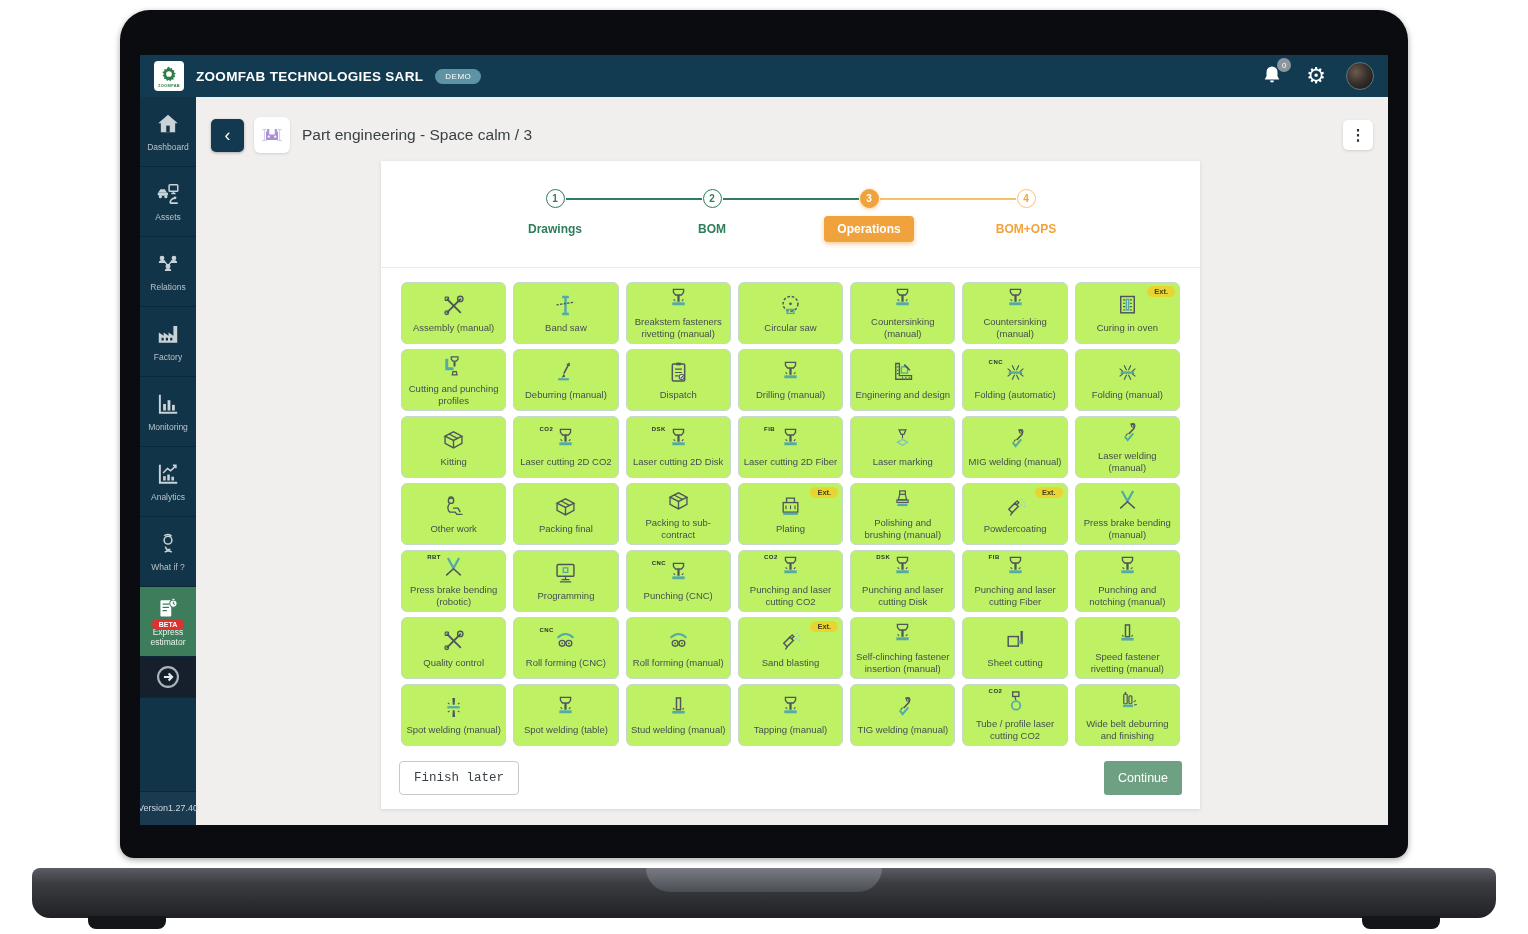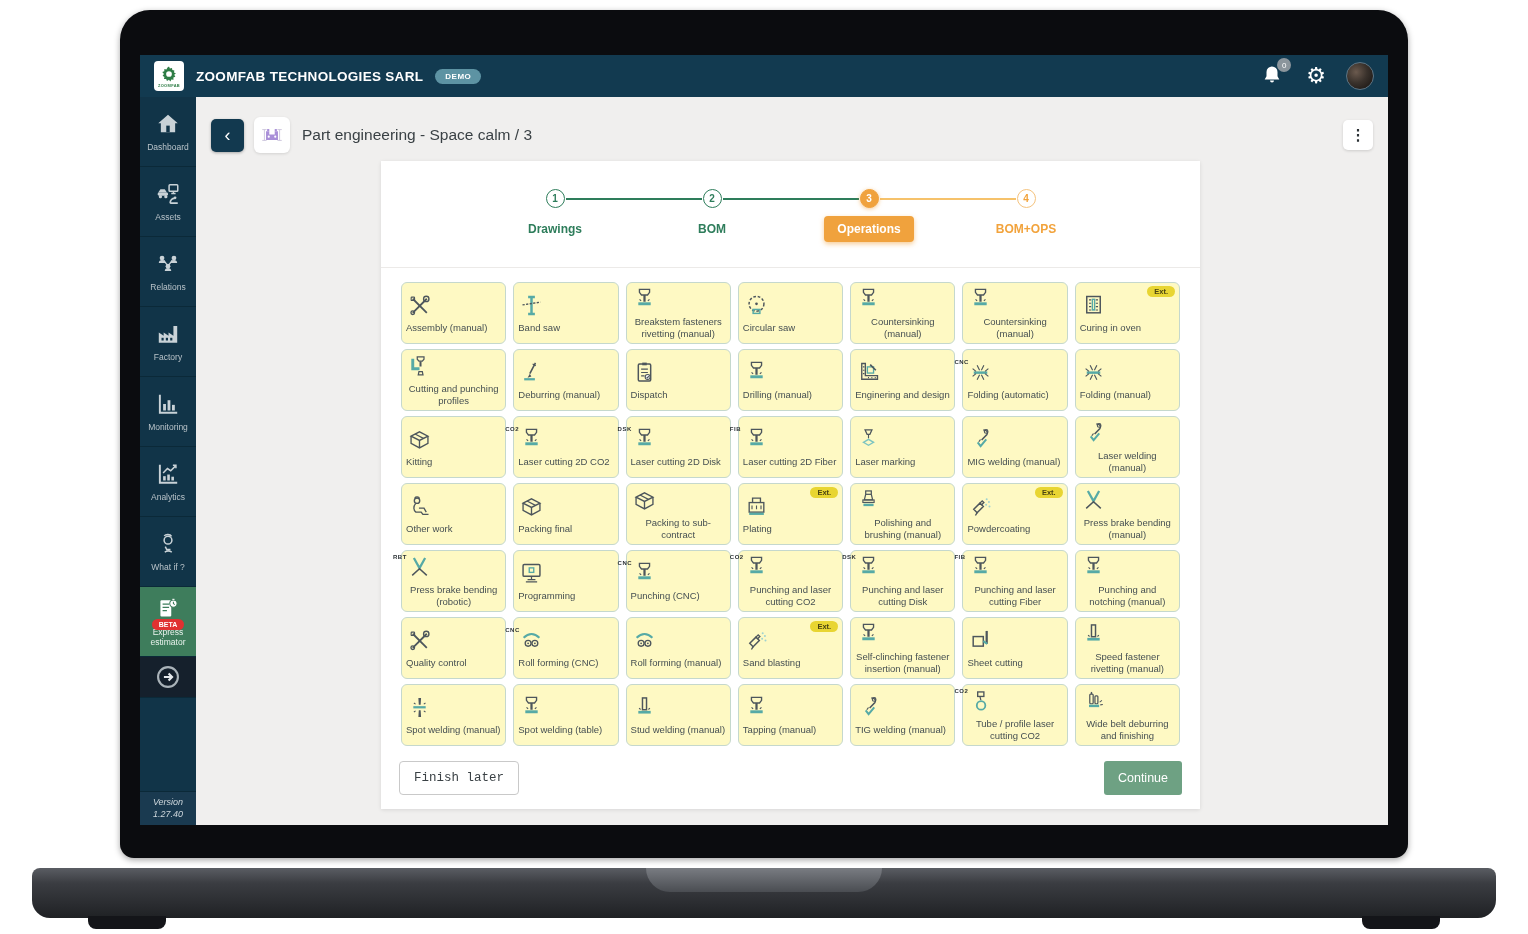--- a/index.html
+++ b/index.html
@@ -12,38 +12,38 @@
   .base-scoop { position:absolute; left:calc(50% - 118px); top:0; width:236px; height:24px; background:linear-gradient(180deg,#797c82,#4a4d52); border-radius:0 0 70px 70px; }
   .foot { position:absolute; top:916px; width:78px; height:13px; background:#141519; border-radius:0 0 8px 8px; }
   .foot.l { left:88px; } .foot.r { left:1362px; }
 
   
   .topbar { position:absolute; left:0; top:0; width:1248px; height:42px; background:#123a50; display:flex; align-items:center; padding:0 14px; }
   .logo-box { width:30px; height:30px; background:#ffffff; border-radius:4px; display:flex; flex-direction:column; align-items:center; justify-content:center; margin-right:12px; }
   .logo-box svg { width:18px; height:18px; }
   .logo-box .logo-word { font-size:4px; font-weight:bold; color:#2e7d46; letter-spacing:.3px; }
   .company { color:#ffffff; font-size:13.5px; font-weight:bold; letter-spacing:.3px; }
-  .demo-pill { margin-left:12px; background:#5d93a3; color:#ffffff; font-size:8px; font-weight:bold; padding:3px 10px; border-radius:9px; letter-spacing:.5px; }
+  .demo-pill { margin-left:12px; background:#5d93a3; color:#ffffff; font-size:8px; font-weight:normal; padding:3px 10px; border-radius:9px; letter-spacing:.5px; }
   .topbar-right { margin-left:auto; display:flex; align-items:center; gap:20px; }
   .bell-wrap { position:relative; width:26px; height:26px; cursor:pointer; }
   .bell-badge { position:absolute; right:-5px; top:-5px; width:14px; height:14px; background:#8b959c; border-radius:50%; color:#fff; font-size:8px; display:flex; align-items:center; justify-content:center; }
   .gear-glyph { color:#ffffff; font-size:22px; line-height:1; cursor:pointer; }
   .avatar { width:28px; height:28px; border-radius:50%; background:radial-gradient(circle at 35% 35%, #6b5a4e 0%, #3a322c 45%, #14100e 100%); border:1px solid #5d7585; cursor:pointer; }
 
   
   .sidebar { position:absolute; left:0; top:42px; width:56px; height:728px; background:#113448; display:flex; flex-direction:column; }
   .side-item { min-height:70px; display:flex; flex-direction:column; align-items:center; justify-content:center; gap:5px; border-bottom:1px solid #0b2938; cursor:pointer; padding:6px 2px; }
   .side-item svg { width:26px; height:26px; }
   .side-label { color:#b9c3c9; font-size:8.5px; text-align:center; line-height:1.2; }
   .side-item.express { background:#3e7d5c; position:relative; }
   .side-item.express .side-label { color:#eaf4ee; }
   .beta-pill { position:absolute; top:32px; background:#e03131; color:#fff; font-size:7px; font-weight:bold; padding:2px 7px; border-radius:8px; }
   .side-item.arrow { background:#15202c; min-height:38px; }
   .side-spacer { flex:1; }
-  .version-block { height:34px; background:#1a3a50; border-top:1px solid #0b2938; display:flex; flex-direction:column; align-items:center; justify-content:center; color:#cfd8dd; font-size:9px; line-height:1.3;font-style:italic; }
+  .version-block { height:34px; background:#1a3a50; border-top:1px solid #0b2938; display:flex; flex-direction:row; align-items:center; justify-content:center; color:#cfd8dd; font-size:9px; line-height:1.3; }
 
   
   .main { position:absolute; left:56px; top:42px; width:1192px; height:728px; }
   .page-head { position:absolute; left:15px; top:20px; right:15px; height:36px; display:flex; align-items:center; }
   .back-btn { width:33px; height:33px; background:#12394f; border-radius:5px; color:#fff; font-size:18px; display:flex; align-items:center; justify-content:center; cursor:pointer; box-shadow:0 1px 3px rgba(0,0,0,.3); }
   .part-ico { width:36px; height:36px; background:#ffffff; border-radius:6px; margin-left:10px; display:flex; align-items:center; justify-content:center; box-shadow:0 1px 3px rgba(0,0,0,.12); }
   .part-ico svg { width:26px; height:26px; }
   .page-title { margin-left:12px; font-size:15.5px; color:#3a4145; }
   .kebab-btn { margin-left:auto; width:30px; height:30px; background:#ffffff; border-radius:5px; display:flex; align-items:center; justify-content:center; color:#2b3135; font-size:15px; font-weight:bold; cursor:pointer; box-shadow:0 1px 3px rgba(0,0,0,.15); }
 
@@ -61,21 +61,21 @@
   .step-line.g { background:#2e7d5b; }
   .step-line.o { background:#f6c26b; }
   .step-label { margin-top:14px; font-size:12px; font-weight:bold; }
   .step-label.done { color:#2e7d5b; }
   .step-label.active { background:#f0a23d; color:#fff; padding:6px 13px; border-radius:4px; margin-top:8px; box-shadow:0 2px 5px rgba(240,162,61,.55); }
   .step-label.next { color:#f2a33c; }
   .panel-divider { margin-top:12px; border-bottom:1px solid #eceae8; }
 
   
   .grid { display:grid; grid-template-columns:repeat(7, 1fr); gap:5px 7px; padding:14px 20px 0; }
-  .tile { position:relative; height:62px; background:#fef9c3; border:1px solid #c5d8cd; border-radius:6px; display:flex; flex-direction:column; align-items:flex-start; justify-content:center; gap:3px; cursor:pointer; padding:3px 4px; }
+  .tile { position:relative; height:62px; background:#bef264; border:1px solid #c5d8cd; border-radius:6px; display:flex; flex-direction:column; align-items:center; justify-content:center; gap:3px; cursor:pointer; padding:3px 4px; }
   .tile-icon { height:27px; display:flex; align-items:flex-end; justify-content:center; position:relative; }
   .tile-icon svg { width:27px; height:27px; }
   .tile-tag { position:absolute; left:-13px; top:0px; font-size:6px; font-weight:bold; color:#2b3135; letter-spacing:.5px; }
   .tile-label { font-size:9.5px; color:#454f52; text-align:center; line-height:1.25; }
   .ext-badge { position:absolute; top:3px; right:4px; background:#e8d532; color:#4a4412; font-size:7.5px; font-weight:bold; padding:1px 7px; border-radius:8px; }
 
   
   .panel-footer { display:flex; justify-content:space-between; align-items:center; padding:15px 18px 0; }
   .btn-finish { background:#ffffff; border:1px solid #c9c9c9; border-radius:4px; padding:9px 14px; font-size:12.5px; color:#3a4145; cursor:pointer; font-family:Liberation Mono, monospace; }
   .btn-continue { background:#6ea183; border:none; border-radius:3px; padding:10px 14px; font-size:12.5px; color:#ffffff; cursor:pointer; font-family:inherit; }

